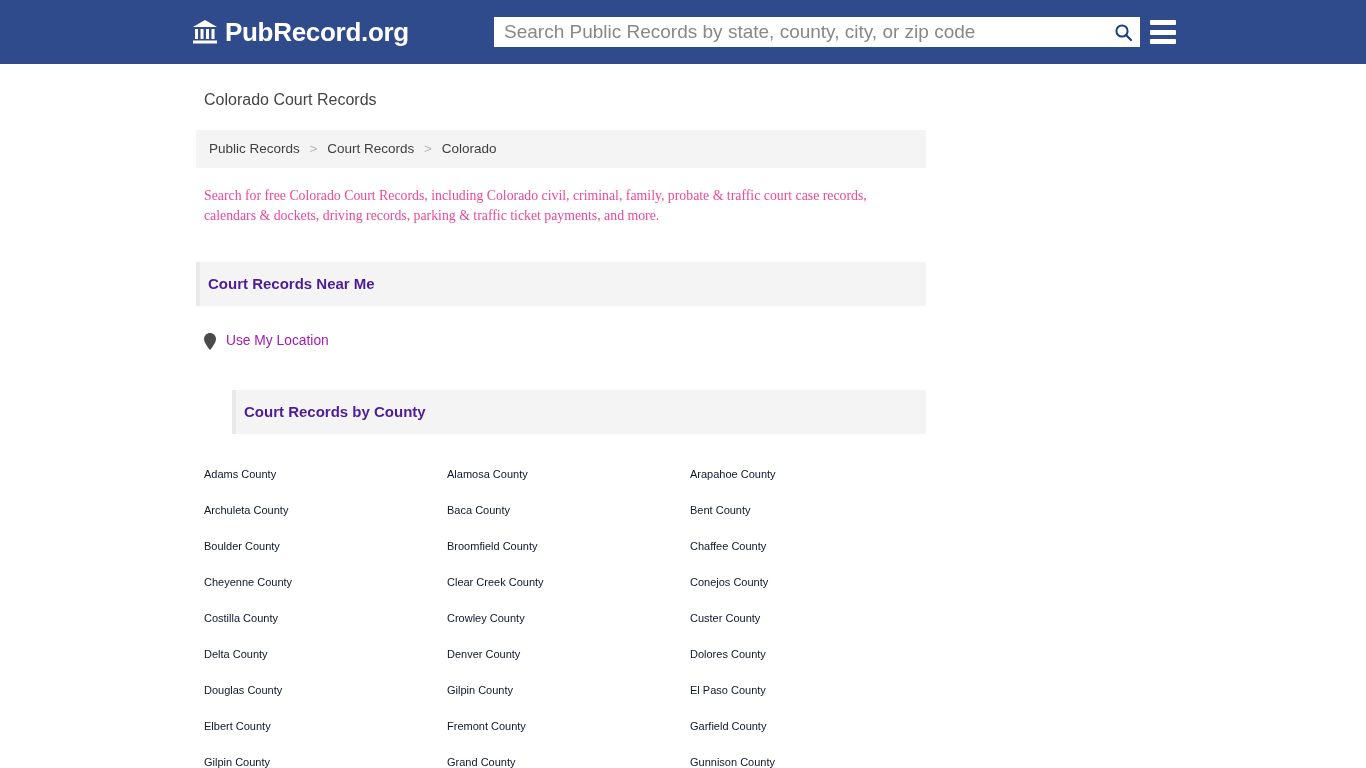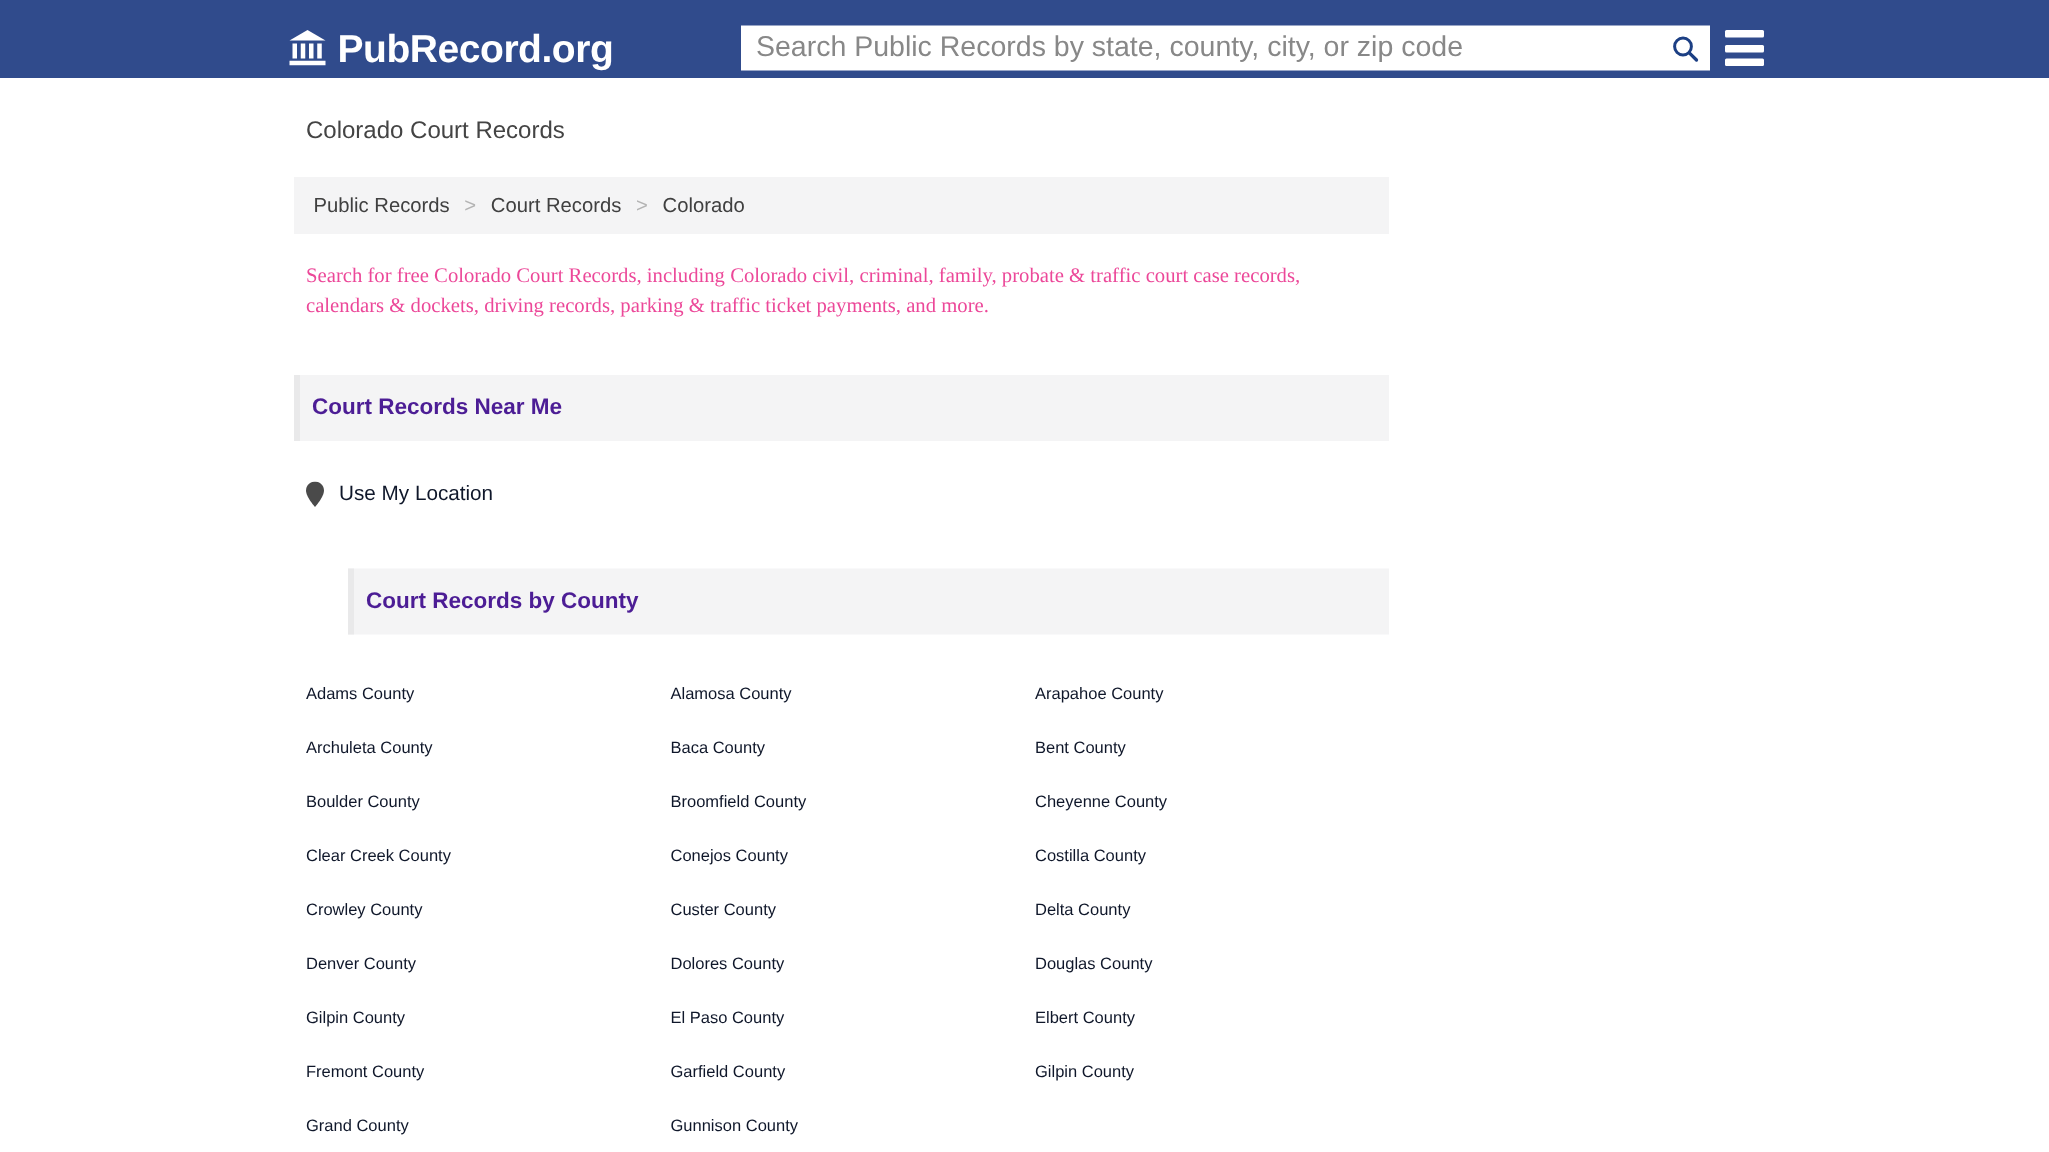--- a/index.html
+++ b/index.html
@@ -9,21 +9,21 @@
     padding: 0;
     width: 1366px;
     height: 768px;
     overflow: hidden;
     background: #ffffff;
     font-family: "Liberation Sans", sans-serif;
   }
 
   
   .site-header {
-    height: 52px;
+    height: 64px;
     background: #304b8c;
     display: flex;
     align-items: center;
     position: relative;
     padding-left: 12px;
   }
   .brand {
     display: flex;
     align-items: center;
     position: absolute;
@@ -168,21 +168,21 @@
   }
   .pin-icon {
     width: 12px;
     height: 17px;
     margin-right: 10px;
     display: block;
     flex: none;
   }
   .location-label {
     font-size: 13.8px;
-    color: #0f172a;
+    color: #a21caf;
     line-height: 18px;
   }
 
   .county-grid {
     display: grid;
     grid-template-columns: 243px 243px 243px;
     padding: 22px 0 0 8px;
     row-gap: 0;
   }
   .county-link {
@@ -260,20 +260,21 @@
 
   <div class="county-grid" id="county-grid">
       <a class="county-link" href="#">Adams County</a>
       <a class="county-link" href="#">Alamosa County</a>
       <a class="county-link" href="#">Arapahoe County</a>
       <a class="county-link" href="#">Archuleta County</a>
       <a class="county-link" href="#">Baca County</a>
       <a class="county-link" href="#">Bent County</a>
       <a class="county-link" href="#">Boulder County</a>
       <a class="county-link" href="#">Broomfield County</a>
+      <a class="county-link" href="#">Chaffee County</a>
       <a class="county-link" href="#">Cheyenne County</a>
       <a class="county-link" href="#">Clear Creek County</a>
       <a class="county-link" href="#">Conejos County</a>
       <a class="county-link" href="#">Costilla County</a>
       <a class="county-link" href="#">Crowley County</a>
       <a class="county-link" href="#">Custer County</a>
       <a class="county-link" href="#">Delta County</a>
       <a class="county-link" href="#">Denver County</a>
       <a class="county-link" href="#">Dolores County</a>
       <a class="county-link" href="#">Douglas County</a>

